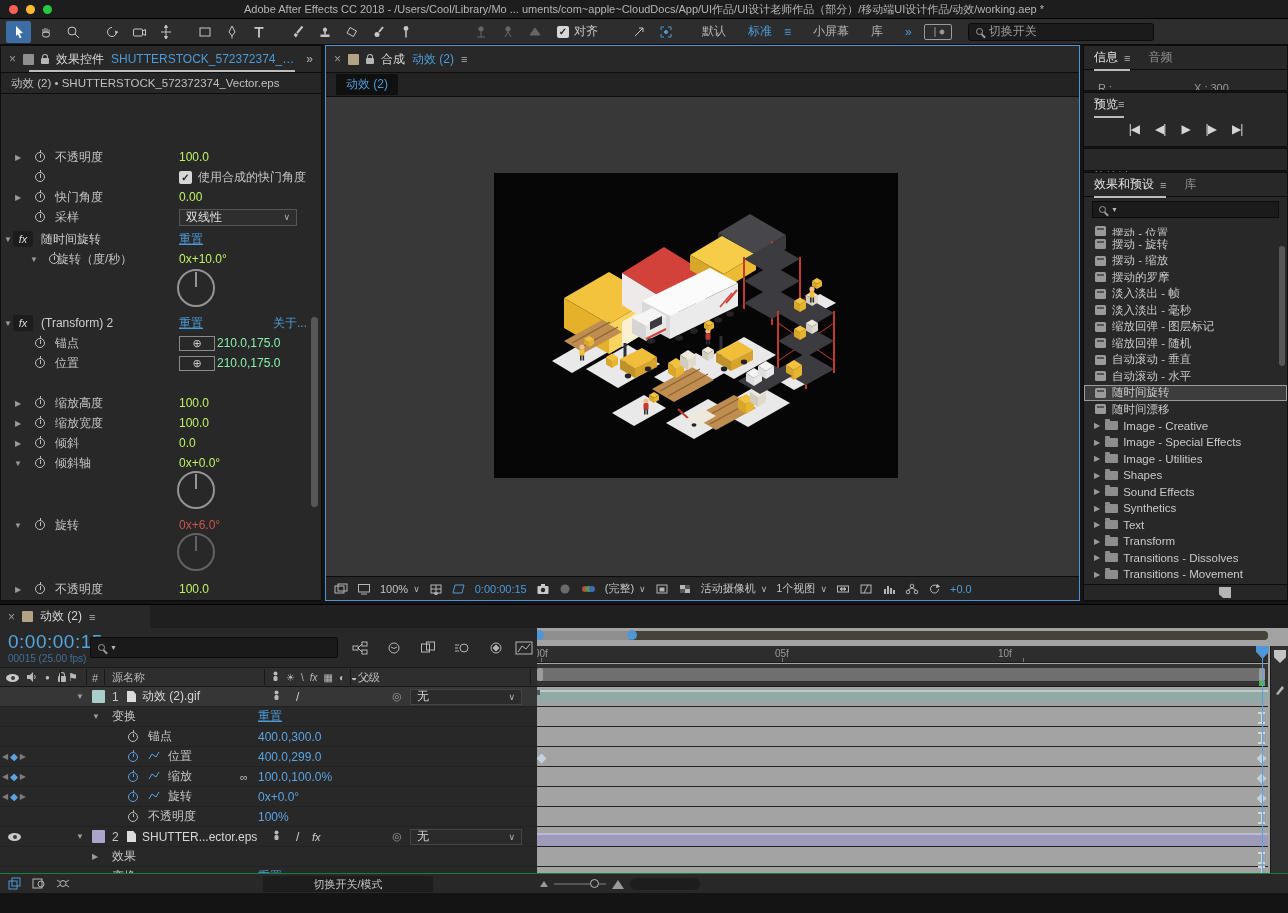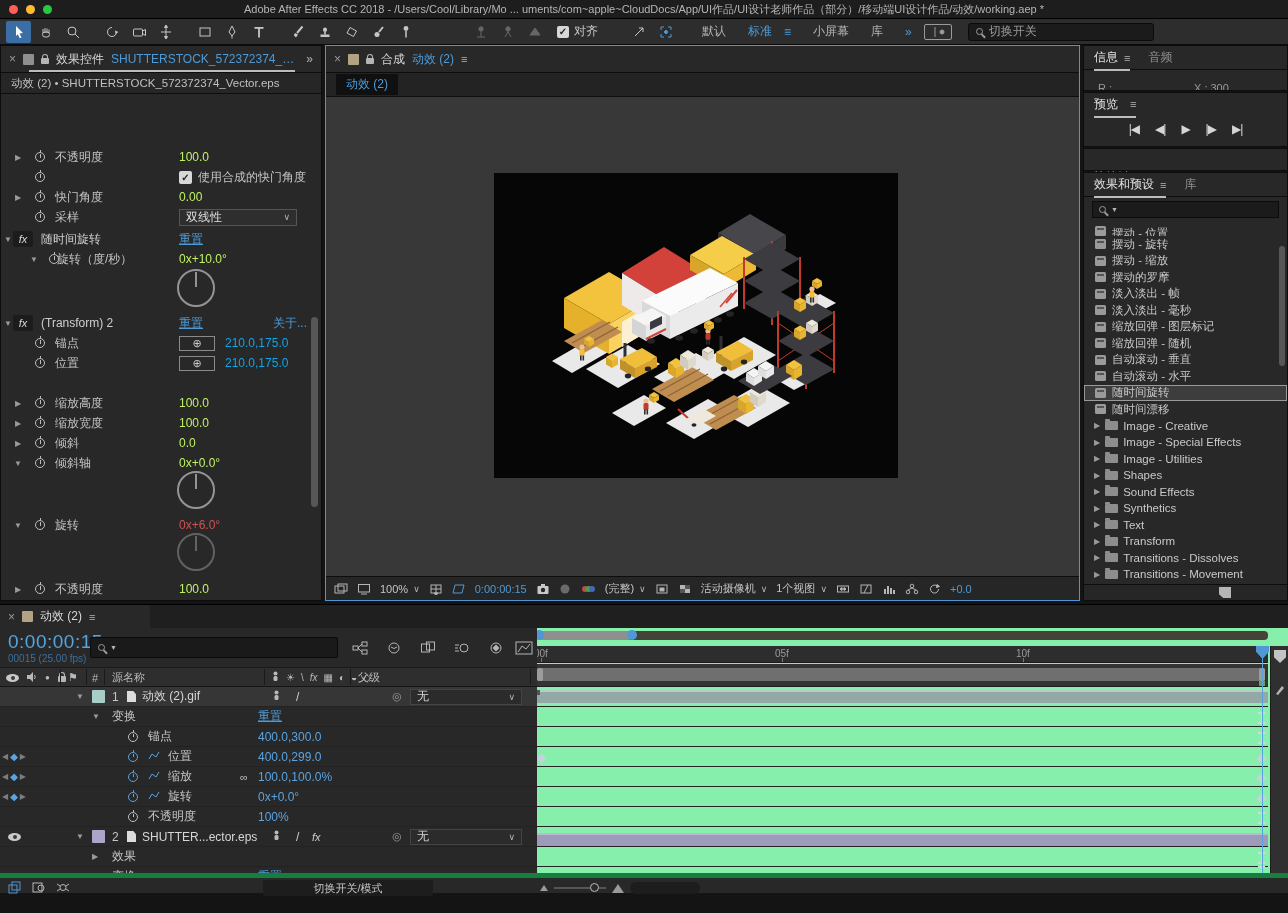--- a/index.html
+++ b/index.html
@@ -56,21 +56,21 @@
 .erow .lbl{position:absolute;left:54px;white-space:nowrap}
 .erow.sub .tr{left:28px}.erow.sub .sw{left:48px}.erow.sub .lbl{left:56px}
 .val{position:absolute;left:178px;color:#bef264;white-space:nowrap}
 .val.red{color:#cf5450}
 .reset{position:absolute;left:178px;color:#4c9bd8;text-decoration:underline}
 .about{position:absolute;left:272px;color:#4c9bd8}
 .fxbadge{position:absolute;left:12px;width:20px;height:16px;background:#1c1c1c;color:#d8d8d8;font-style:italic;font-size:11px;display:flex;align-items:center;justify-content:center;border-radius:2px}
 .fxlbl{position:absolute;left:40px;color:#cfcfcf}
 .fxrow .tr{position:absolute;left:2px}
 .xybtn{position:absolute;left:178px;width:36px;height:15px;border:1px solid #8a8a8a;display:flex;align-items:center;justify-content:center;color:#c9c9c9;font-size:11px}
-.xyval{position:absolute;left:224px;color:#0ea5e9;white-space:nowrap}
+.xyval{position:absolute;left:216px;color:#86efac;white-space:nowrap}
 .checkb{position:absolute;left:178px;width:13px;height:13px;border-radius:2px}
 .checkb.on{background:#d7d7d7;color:#222;font-size:10px;line-height:13px;text-align:center;font-weight:bold}
 .checkb.off{border:1px solid #8a8a8a}
 .chklbl{position:absolute;left:197px;color:#c4c4c4;white-space:nowrap}
 .ddbox{position:absolute;left:178px;width:118px;height:17px;border:1px solid #555;background:#2e2e2e;display:flex;align-items:center;justify-content:space-between;padding:0 6px;color:#e0e0e0}
 .dial{position:absolute;left:176px;width:38px;height:38px;border:2px solid #949494;border-radius:50%}
 .dial::after{content:"";position:absolute;left:50%;top:1px;width:2px;height:15px;background:#949494;transform:translateX(-50%)}
 .dial.dim{border-color:#626262}.dial.dim::after{background:#626262}
 .vscroll{position:absolute;border-radius:4px;background:#575757}
 
@@ -133,21 +133,21 @@
 .treset{position:absolute;left:258px;color:#4c9bd8;text-decoration:underline}
 .prop-sw{position:absolute;left:128px;color:#bdbdbd}
 .prop-sw.blue{color:#5ba3e0}
 .graphic{position:absolute;left:148px}
 .prop-lbl{position:absolute;left:168px}
 .prop-val{position:absolute;left:258px;color:#5ba3e0;white-space:nowrap}
 .linkic{position:absolute;left:240px;color:#bdbdbd;font-size:11px}
 .eyeic{display:inline-block;width:13px;height:8px;background:#c9c9c9;border-radius:50%;position:relative}
 .eyeic::after{content:"";position:absolute;left:4.5px;top:2px;width:4px;height:4px;background:#3a3a3a;border-radius:50%}
 
-#track{position:absolute;left:537px;top:23px;width:751px;height:246px;background:#86efac;overflow:hidden}
+#track{position:absolute;left:537px;top:23px;width:751px;height:246px;background:#a3a3a3;overflow:hidden}
 #zoombar{position:absolute;left:0;top:3px;width:731px;height:9px;background:#45423a;border-radius:4px}
 #zoomactive{position:absolute;left:0;top:3px;width:95px;height:9px;background:#8f8f8f;border-radius:4px}
 .zhandle{position:absolute;top:2px;width:10px;height:10px;border-radius:50%;background:#4f97d6}
 #ruler{position:absolute;left:0;top:18px;width:731px;height:17px;background:#2d2d2d;border-bottom:1px solid #1a1a1a;color:#9a9a9a;font-size:10px}
 .rtick{position:absolute;bottom:0;width:1px;height:4px;background:#777}
 #workarea{position:absolute;left:0;top:36px;width:731px;height:23px;background:#343434;border-bottom:1px solid #1c1c1c}
 #wabar{position:absolute;left:0;top:4px;width:728px;height:13px;background:#6f6f6f;border-radius:2px}
 #wabar::before,#wabar::after{content:"";position:absolute;top:0;width:6px;height:13px;background:#9c9c9c;border-radius:2px}
 #wabar::before{left:0}#wabar::after{right:0}
 .greentick{position:absolute;left:722px;top:53px;width:6px;height:5px;background:#4db34d}
@@ -157,21 +157,21 @@
 .corner{position:absolute;left:0;top:62px;width:3px;height:5px;background:#4a5a57}
 #playline{position:absolute;left:725px;top:18px;width:1px;height:228px;background:#5aa2dd}
 #playhead{position:absolute;left:719px;top:18px;width:13px;height:13px;background:#4f97d6;clip-path:polygon(0 0,100% 0,100% 45%,50% 100%,0 45%)}
 .kf{position:absolute;width:7px;height:7px;background:#c3d2dc;transform:rotate(45deg)}
 .ib{position:absolute;width:7px;height:12px}
 .ib::before,.ib::after{content:"";position:absolute;left:0;width:7px;height:1.6px;background:#cfd8dc}
 .ib::before{top:0}.ib::after{bottom:0}
 .ib i{position:absolute;left:2.7px;top:0;bottom:0;width:1.6px;background:#cfd8dc}
 #markcol{position:absolute;left:733px;top:18px;width:18px;height:228px;background:#303030;border-left:1px solid #1c1c1c}
 .shieldic{position:absolute;left:3px;top:4px;width:12px;height:13px;background:#c3c3c3;clip-path:polygon(0 0,100% 0,100% 55%,50% 100%,0 55%)}
-#tl-bottom{position:absolute;left:0;bottom:0;width:1288px;height:20px;background:#282828;border-top:5px solid #15803d}
+#tl-bottom{position:absolute;left:0;bottom:0;width:1288px;height:20px;background:#282828;border-top:1px solid #15803d}
 .tbic{position:absolute;top:3px;width:14px;height:13px}
 #switchbtn{position:absolute;left:263px;top:2px;width:170px;height:16px;background:#1d1d1d;border-radius:2px;color:#c4c4c4;font-size:11px;display:flex;align-items:center;justify-content:center}
 #tlzoom{position:absolute;left:540px;top:4px;display:flex;align-items:center;gap:6px}
 .mtn-s{width:0;height:0;border-left:4px solid transparent;border-right:4px solid transparent;border-bottom:6px solid #9a9a9a}
 .mtn-b{width:0;height:0;border-left:6px solid transparent;border-right:6px solid transparent;border-bottom:9px solid #9a9a9a}
 .ztrack{width:52px;height:2px;background:#555;position:relative}
 .zknob{position:absolute;left:36px;top:-4px;width:9px;height:9px;border:1.5px solid #bbb;border-radius:50%;background:#2a2a2a}
 .zpill{width:70px;height:12px;background:#1d1d1d;border-radius:6px}
 .infoclip{height:20px;overflow:hidden;position:relative;color:#9a9a9a;font-size:11px}
 </style>
@@ -782,21 +782,21 @@
           </span>
         <span class="rtab-off">音频</span>
       </div>
       <div class="infoclip">
         <span style="position:absolute;left:14px;top:12px">R :</span>
         <span style="position:absolute;left:110px;top:12px">X : 300</span>
       </div>
     </div>
     <div class="rpanel" style="top:47px;height:55px">
       <div class="rtabs" style="border-bottom:none;height:22px">
-        <span class="rtab-on" style="gap:12px">
+        <span class="rtab-on" style="gap:0">
             <span>预览</span>
             <span class="menuic">≡</span>
           </span>
       </div>
       <div class="transport">
         <span>|◀</span>
         <span>◀|</span>
         <span>▶</span>
         <span>|▶</span>
         <span>▶|</span>
@@ -1118,21 +1118,21 @@
     </div>
 
     <div id="track">
       <div id="zoombar"></div>
       <div id="zoomactive"></div>
       <span class="zhandle" style="left:-3px"></span>
       <span class="zhandle" style="left:90px"></span>
       <div id="ruler">
         <span style="position:absolute;left:-3px;top:2px">00f</span>
         <span style="position:absolute;left:238px;top:2px">05f</span>
-        <span style="position:absolute;left:479px;top:2px">10f</span>
+        <span style="position:absolute;left:461px;top:2px">10f</span>
         <span class="rtick" style="left:4px"></span>
           <span class="rtick" style="left:245px"></span>
           <span class="rtick" style="left:486px"></span>
       </div>
       <div id="workarea">
           <div id="wabar"></div>
         </div>
       <div class="greentick"></div>
       <div class="trkrow" style="top:59px"></div>
         <div class="trkrow" style="top:79px"></div>

